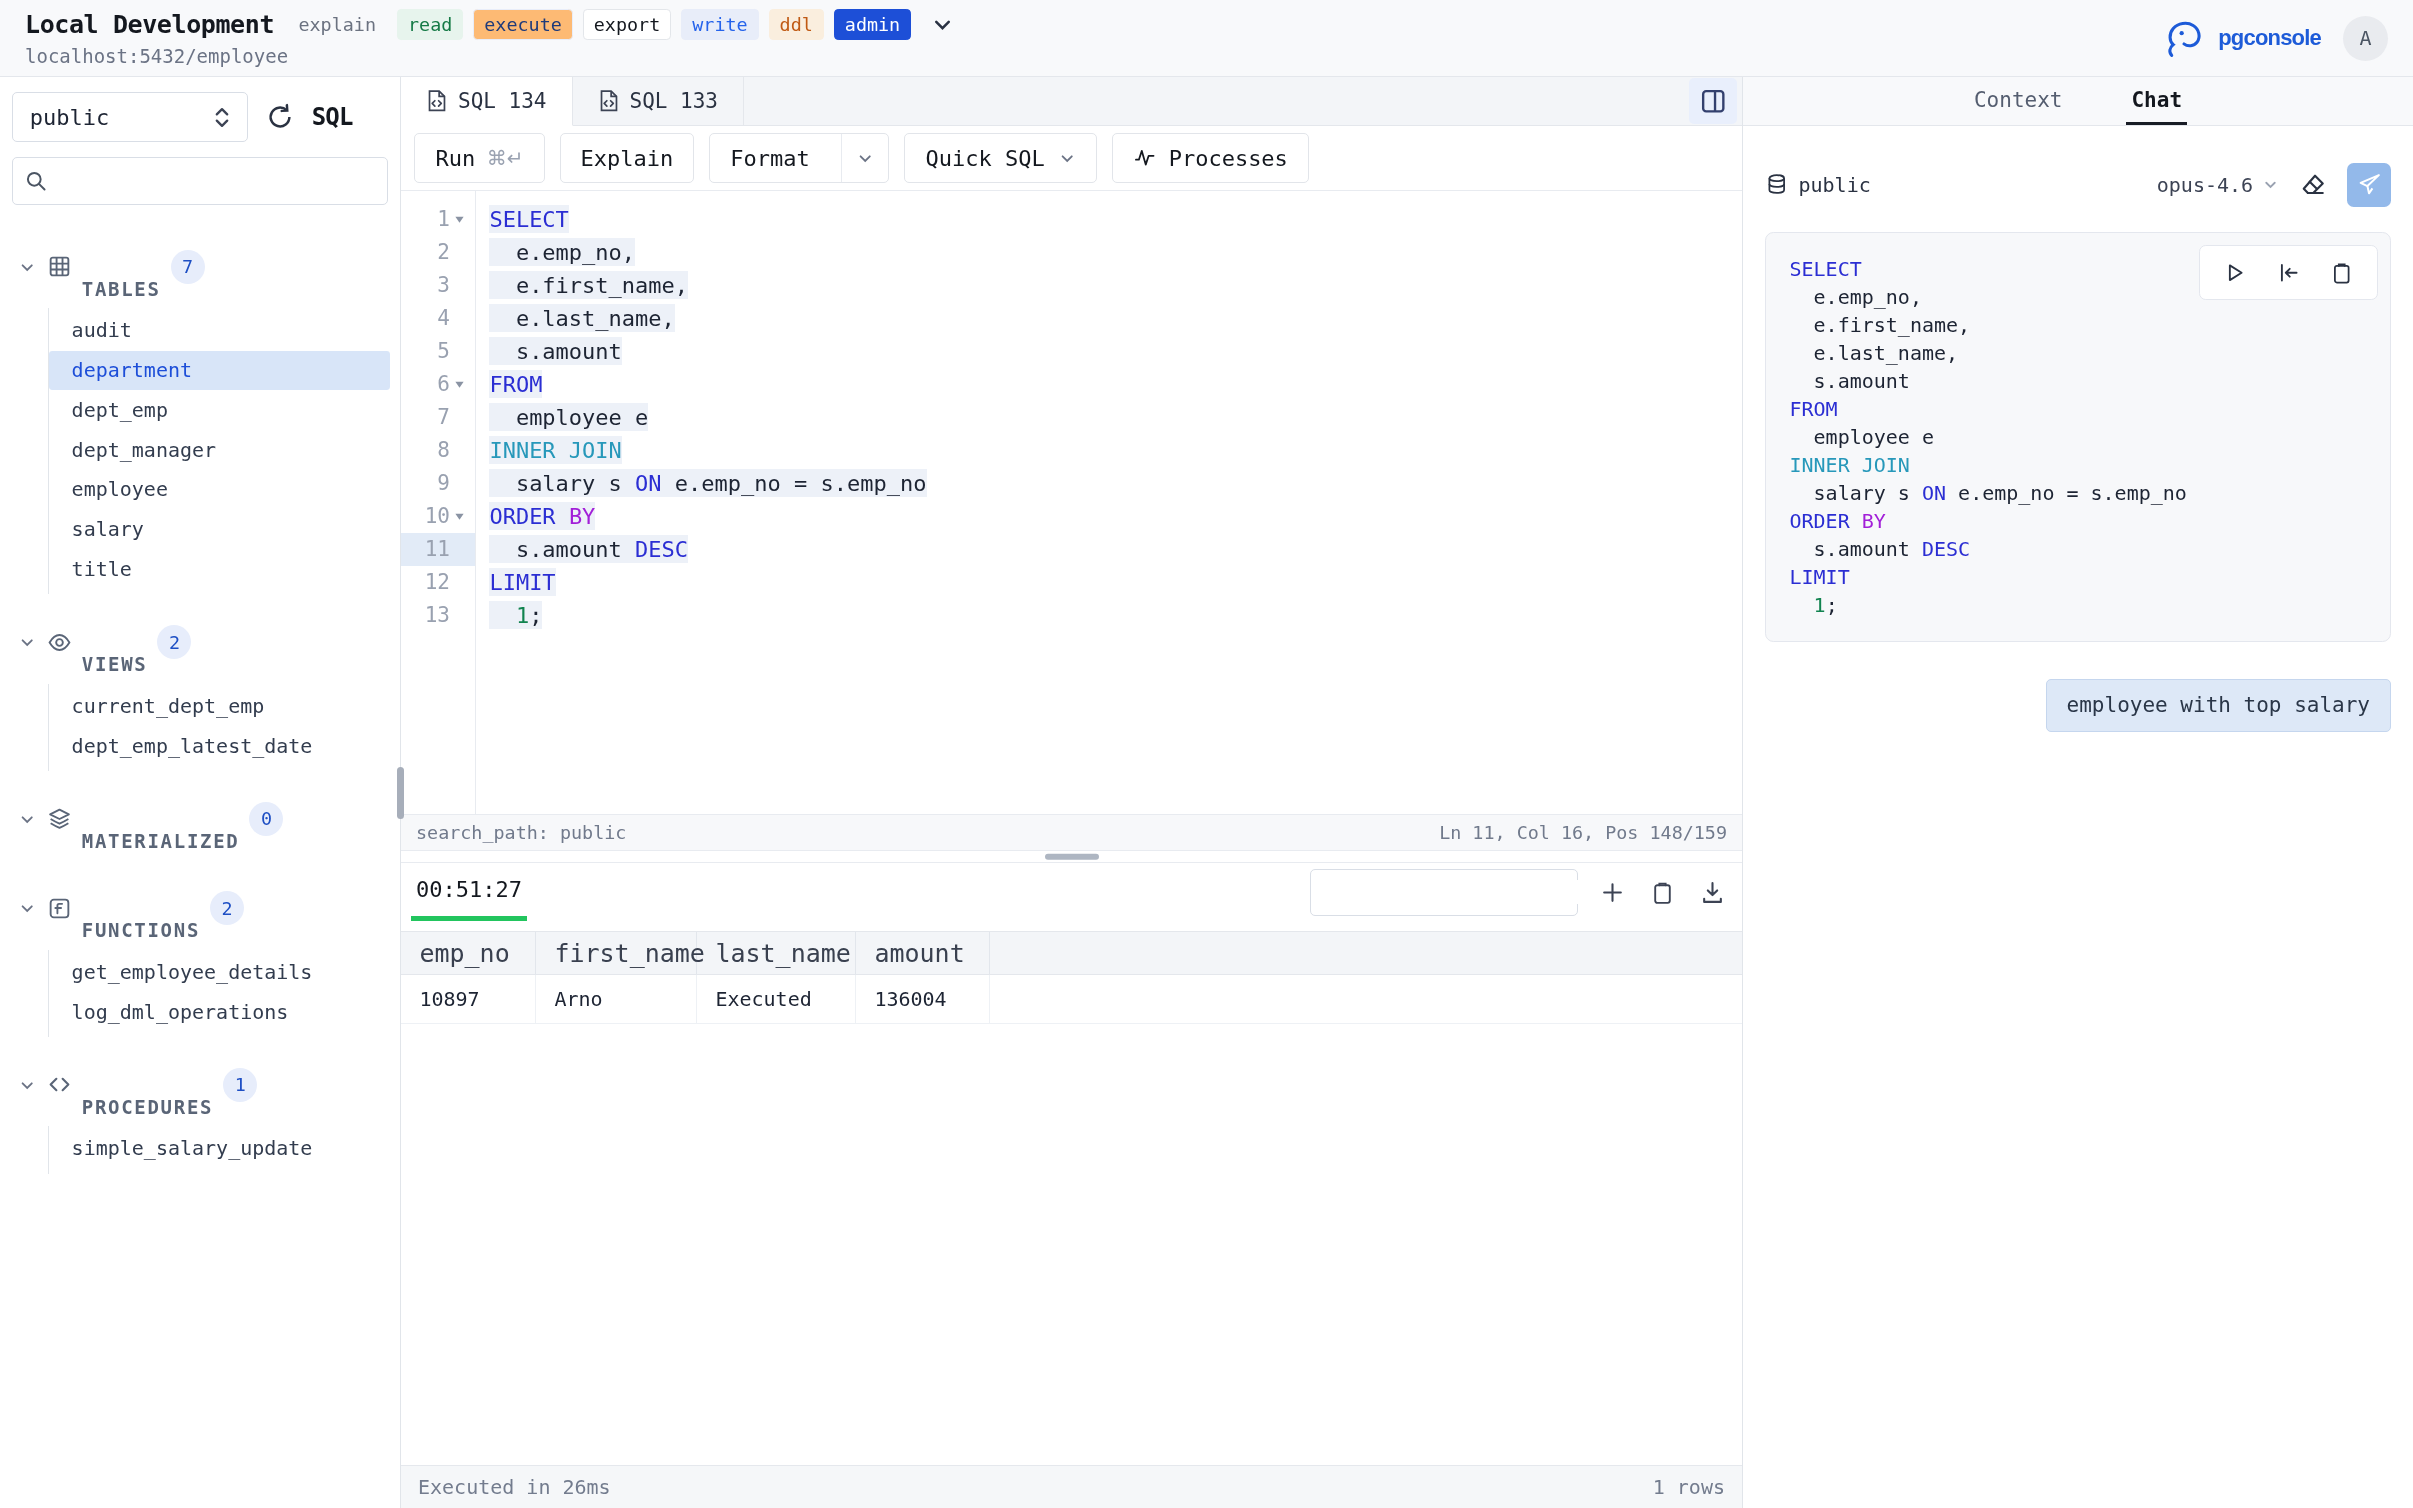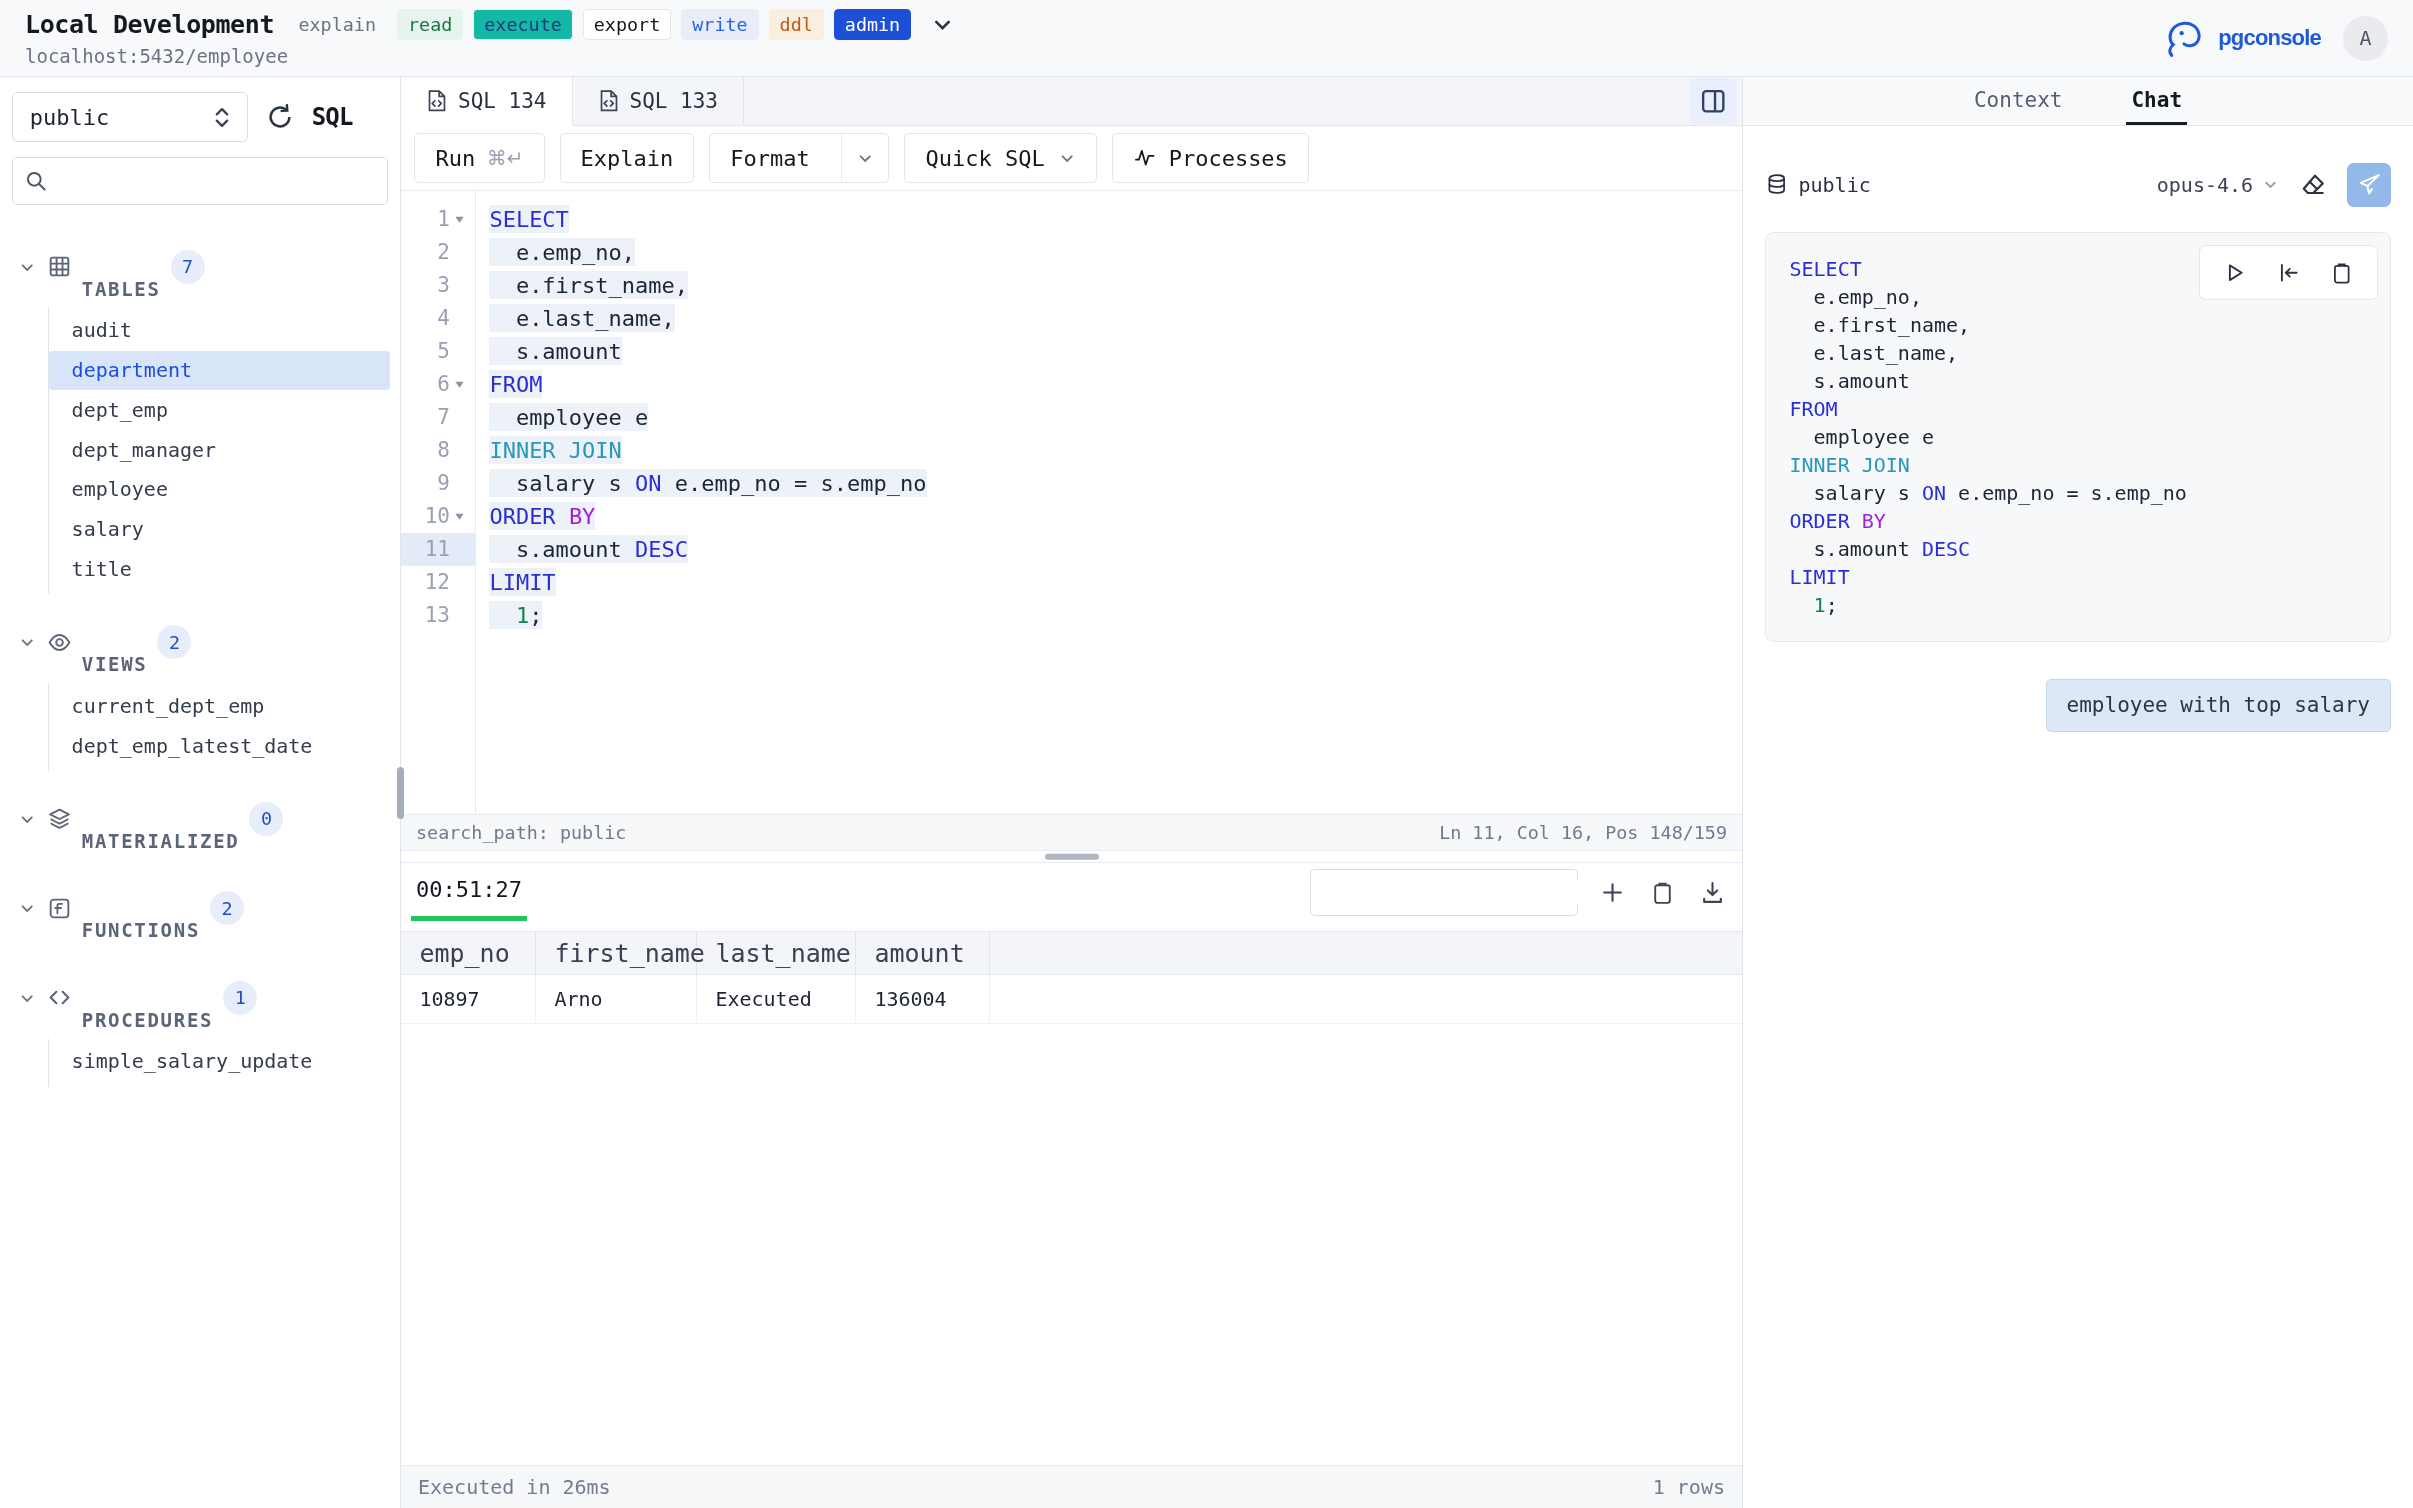--- a/index.html
+++ b/index.html
@@ -149,21 +149,21 @@
 </head>
 <body>
 
 <div class="topbar">
   <div class="topbar-left">
     <div class="title-row">
       <span class="app-title">Local Development</span>
       <span class="badges" id="badges">
           <span class="badge" style="color: rgb(107, 114, 128); background: transparent; border-color: transparent;">explain</span>
           <span class="badge" style="color: rgb(21, 122, 70); background: rgb(231, 244, 237); border-color: rgb(231, 244, 237);">read</span>
-          <span class="badge" style="color: rgb(30, 58, 122); background: #14b8a6; border-color: rgb(232, 237, 249);">execute</span>
+          <span class="badge" style="color: rgb(30, 58, 122); background: #fdba74; border-color: rgb(232, 237, 249);">execute</span>
           <span class="badge" style="color: rgb(20, 24, 31); background: rgb(255, 255, 255); border-color: rgb(227, 230, 234);">export</span>
           <span class="badge" style="color: rgb(37, 99, 235); background: rgb(232, 237, 249); border-color: rgb(232, 237, 249);">write</span>
           <span class="badge" style="color: rgb(192, 90, 20); background: rgb(250, 238, 222); border-color: rgb(250, 238, 222);">ddl</span>
           <span class="badge" style="color: rgb(255, 255, 255); background: rgb(29, 79, 215); border-color: rgb(29, 79, 215);">admin</span>
         </span>
       <span class="caret-btn">
         <svg width="25" height="25" viewBox="0 0 24 24" fill="none" stroke="#2a3242" stroke-width="2.4" stroke-linecap="round">
             <path d="M6 9.5 L12 15.5 L18 9.5"></path>
           </svg>
       </span>
@@ -284,20 +284,24 @@
               </svg>
             </span>
             <span>
               <svg width="25" height="25" viewBox="0 0 24 24" fill="none" stroke="#5a6577" stroke-width="1.8">
                 <rect x="3.5" y="3.5" width="17" height="17" rx="3"></rect>
                 <path d="M14.5 7.5 h-3 c-1 0 -1.5 0.6 -1.5 1.8 V16.5 M8 11.5 h5.5" stroke-linecap="round"></path>
               </svg>
             </span>
             <span class="section-label">FUNCTIONS</span>
             <span class="count-pill">2</span>
+          </div>
+          <div class="section-items">
+            <div class="tree-item">get_employee_details</div>
+            <div class="tree-item">log_dml_operations</div>
           </div>
         </div>
         <div class="section">
           <div class="section-header">
             <span>
               <svg width="18.4" height="18.4" viewBox="0 0 24 24" fill="none" stroke="#6b7385" stroke-width="2.4" stroke-linecap="round">
                 <path d="M6 9.5 L12 15.5 L18 9.5"></path>
               </svg>
             </span>
             <span>

